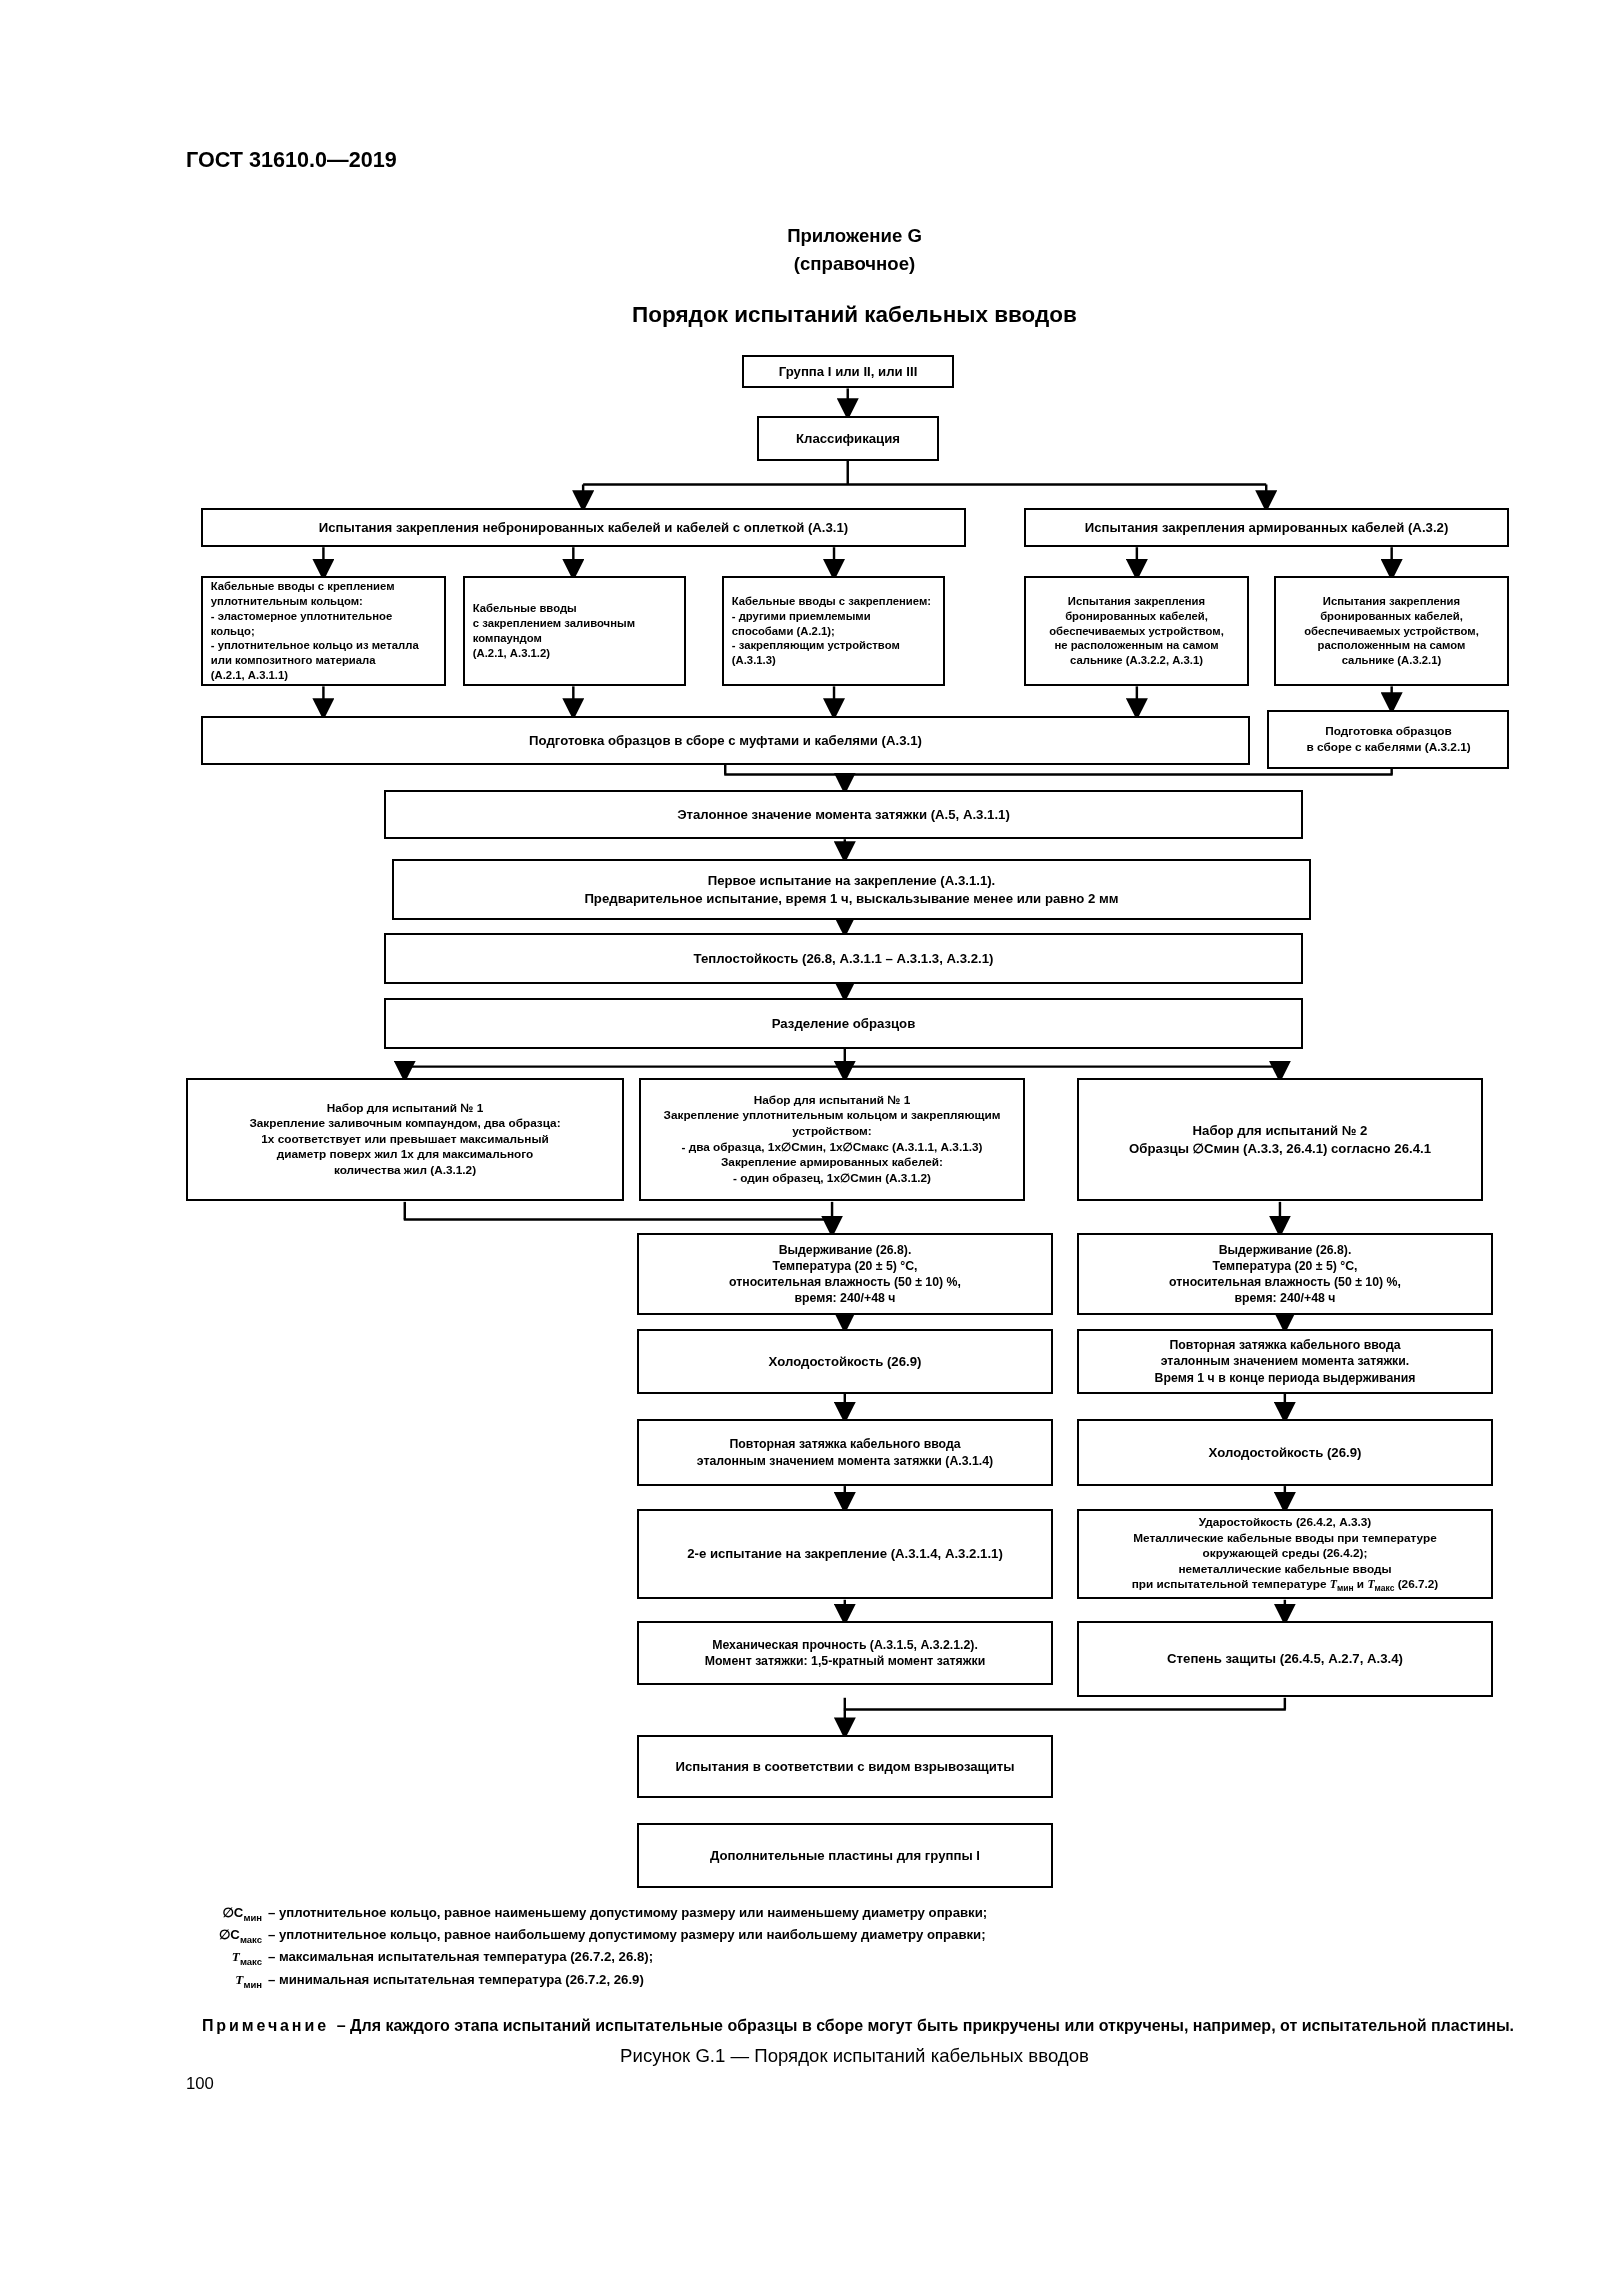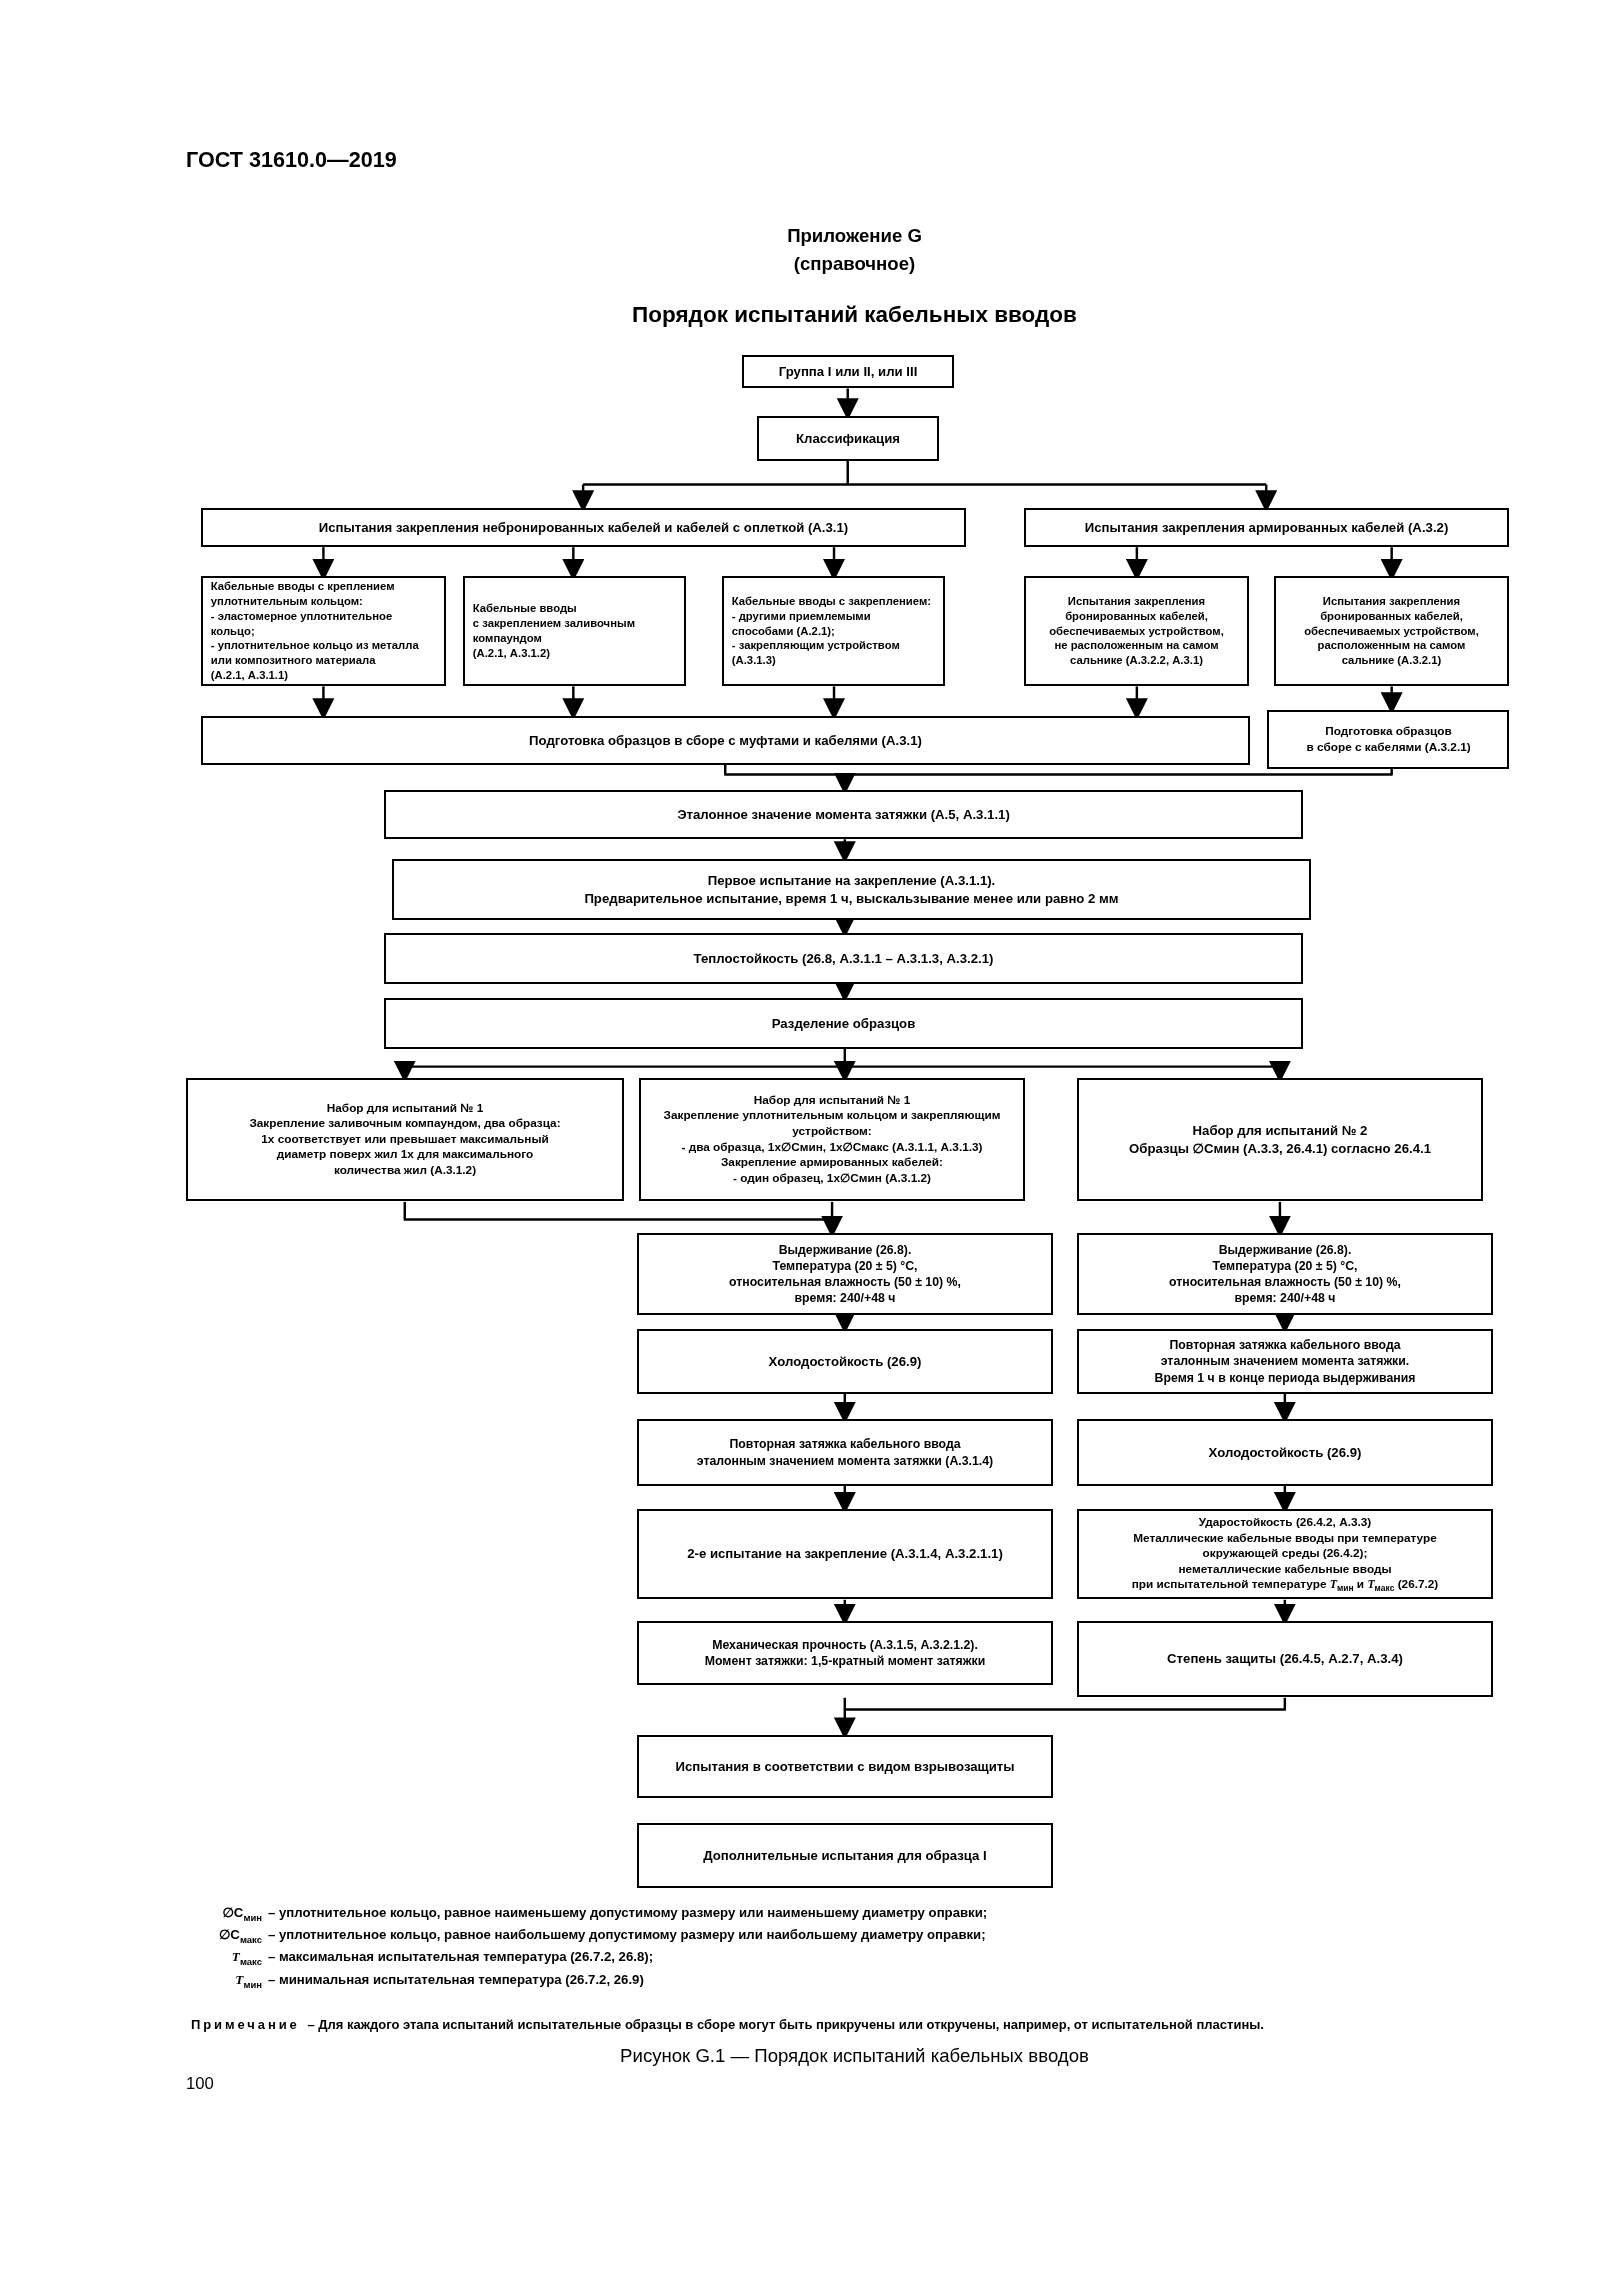--- a/index.html
+++ b/index.html
@@ -17,21 +17,21 @@
   .fs11{font-size:11.3px;}
   .fs12{font-size:11.8px;}
   .fs125{font-size:12.3px;}
   .fs13{font-size:13.2px;}
   sub{font-size:0.72em;line-height:0;}
   .ti{font-style:italic;font-family:"Liberation Serif",serif;font-weight:bold;}
   .legend{left:191px;top:1905px;width:1323px;font-size:13.2px;font-weight:bold;}
   .legend-row{display:flex;margin-bottom:6.9px;align-items:baseline;}
   .legend-term{display:inline-block;min-width:71px;text-align:right;white-space:nowrap;}
   .legend-text{margin-left:5.9px;}
-  .note{left:191px;top:2017px;width:1323px;font-size:13px;font-weight:bold;}
+  .note{left:191px;top:2017px;width:1323px;font-size:16px;font-weight:bold;text-align:right;}
   .note-label{letter-spacing:2.9px;margin-right:7.8px;font-weight:bold;}
   .caption{top:2045px;font-size:18.6px;font-weight:normal;}
   .pagenum{left:186px;top:2074px;font-size:16.7px;}
 </style>
 </head>
 <body>
 
 <div id="page">
 
   <div class="abs hdr" style="left:186px;top:147px;font-size:21.6px;">ГОСТ 31610.0—2019</div>
@@ -308,21 +308,21 @@
     </div>
 
   <div class="box fs13" style="left:637px;top:1735px;width:416px;height:63px;">
       <div class="lines">
         <div>Испытания в соответствии с видом взрывозащиты</div>
       </div>
     </div>
 
   <div class="box fs13" style="left:637px;top:1823px;width:416px;height:65px;">
       <div class="lines">
-        <div>Дополнительные испытания для образца I</div>
+        <div>Дополнительные пластины для группы I</div>
       </div>
     </div>
 
   <div class="abs legend">
     <div class="legend-row">
       <span class="legend-term"><span>∅С</span><sub>мин</sub></span>
       <span class="legend-text">– уплотнительное кольцо, равное наименьшему допустимому размеру или наименьшему диаметру оправки;</span>
     </div>
     <div class="legend-row">
       <span class="legend-term"><span>∅С</span><sub>макс</sub></span>

